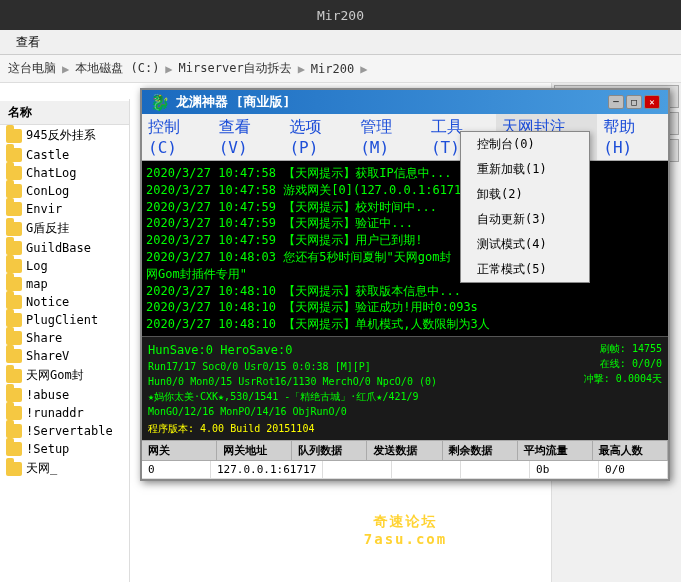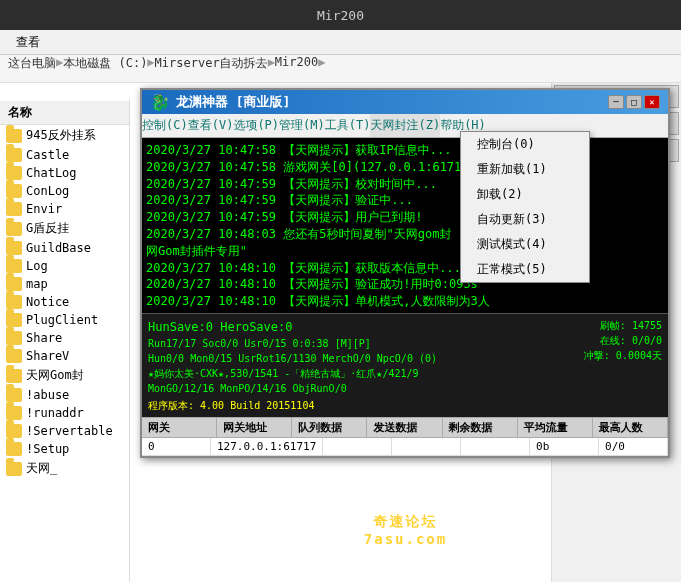--- a/index.html
+++ b/index.html
@@ -38,25 +38,26 @@
       color: #000;
       font-size: 12px;
       cursor: pointer;
     }
 
     
     .breadcrumb {
       background: #f5f5f5;
       height: 28px;
       display: flex;
+      align-items: center;
       padding: 0 8px;
       border-bottom: 1px solid #ddd;
       font-size: 12px;
       color: #333;
-      gap: 0;
+      gap: 6px;
     }
     .breadcrumb-sep { color: #999; }
 
     
     .explorer {
       display: flex;
       height: calc(582px - 83px);
       background: #fff;
     }
 
@@ -155,24 +156,24 @@
     .title-btn.close { background: #c00; color: #fff; }
 
     
     .dragon-menu {
       background: #f0f0f0;
       border-bottom: 1px solid #aaa;
       display: flex;
       align-items: center;
     }
     .dragon-menu-item {
-      padding: 3px 0;
-      font-size: 12px;
-      cursor: pointer;
-      color: #0f766e;
+      padding: 3px 6px;
+      font-size: 16px;
+      cursor: pointer;
+      color: #1d4ed8;
     }
     .dragon-menu-item.active {
       background: #e0e0e0;
     }
 
     
     .dropdown-overlay {
       position: absolute;
       top: 48px;
       left: 330px;

